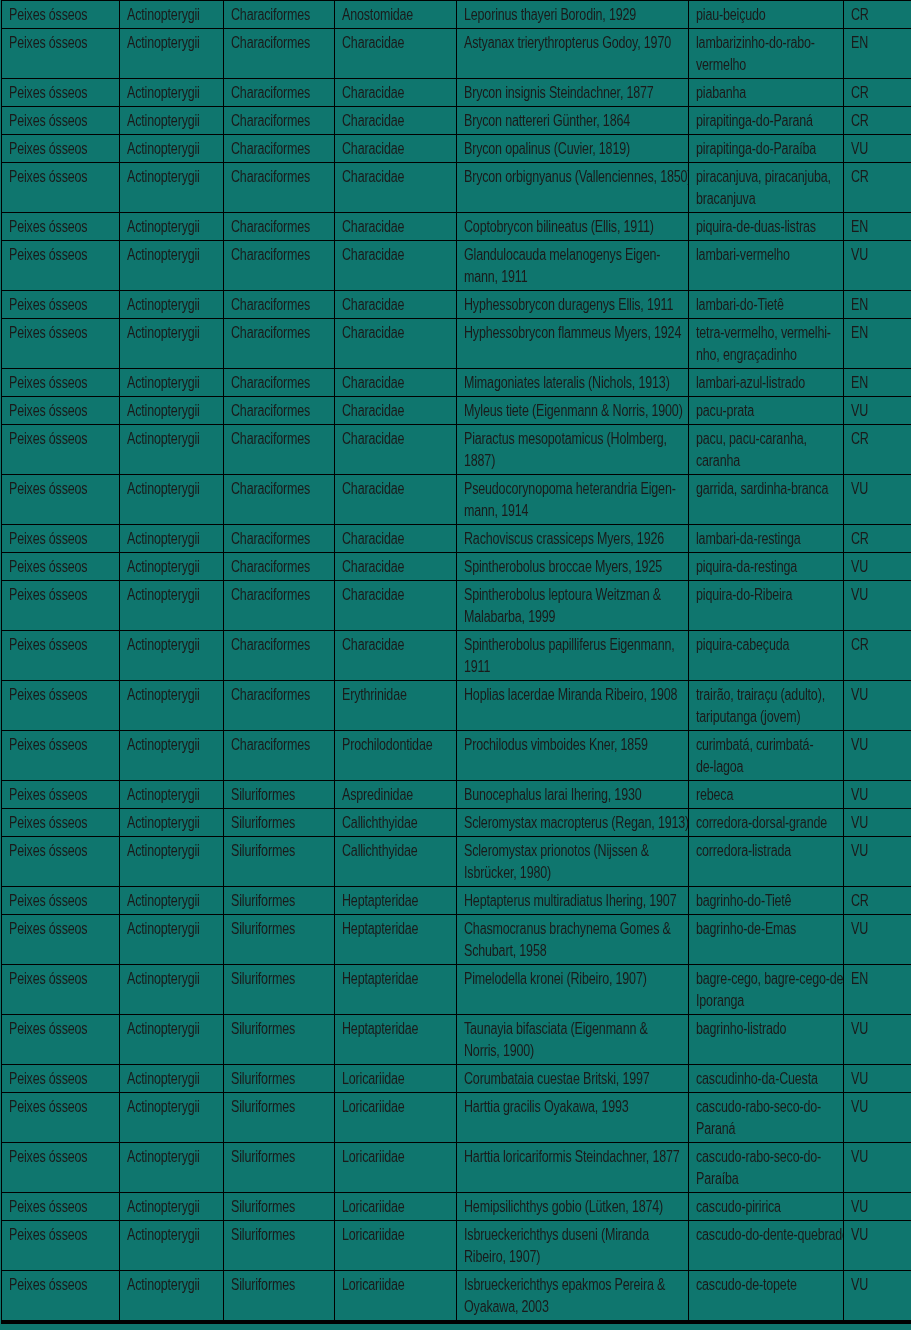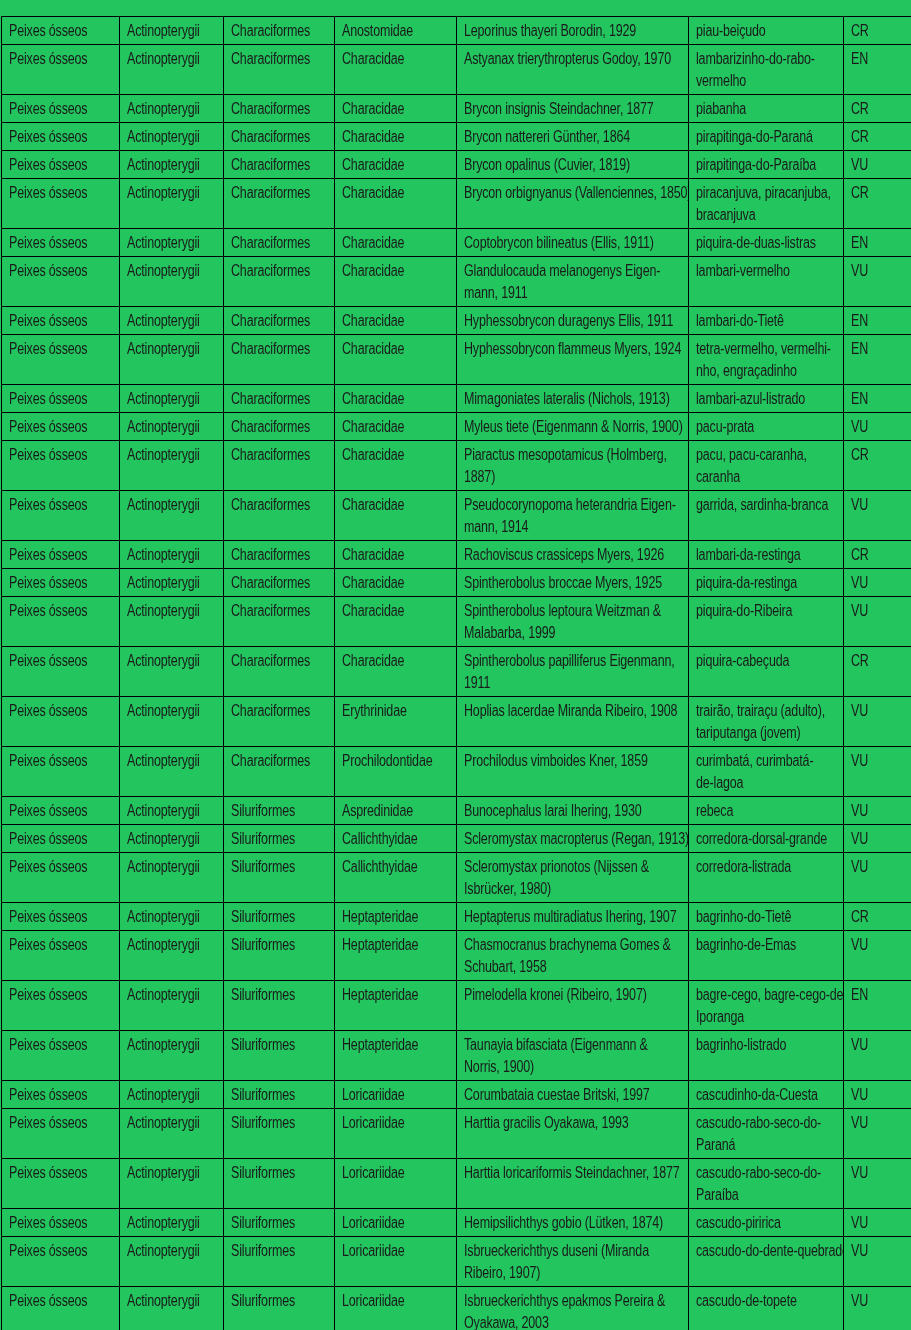--- a/index.html
+++ b/index.html
@@ -3,24 +3,24 @@
 <meta charset="utf-8">
 <style>
   html, body {
     margin: 0;
     padding: 0;
     background: #ffffff;
   }
   .page {
     width: 911px;
     height: 1330px;
-    background: #22c55e;
+    background: #0f766e;
     overflow: hidden;
     box-sizing: border-box;
-    padding-top: 16px;
+    padding-top: 0;
   }
   table.species-table {
     border-collapse: collapse;
     table-layout: fixed;
     width: 909px;
     margin-left: 1px;
     border-top: 1px solid #000;
     border-bottom: 4px solid #000;
     border-left: 1px solid #000;
     border-right: 1px solid #000;

